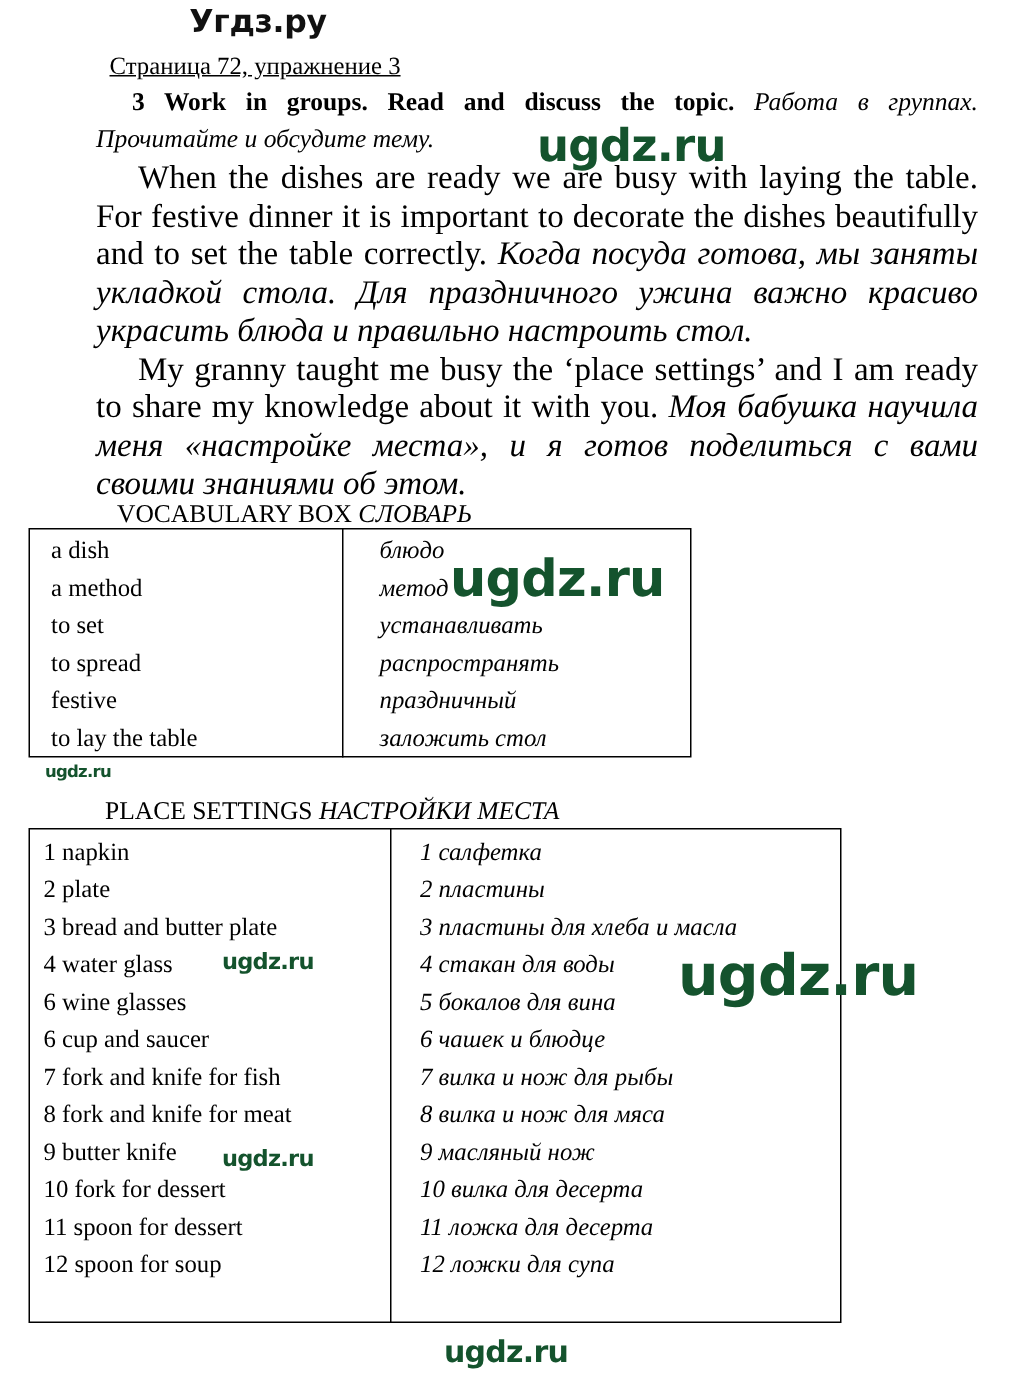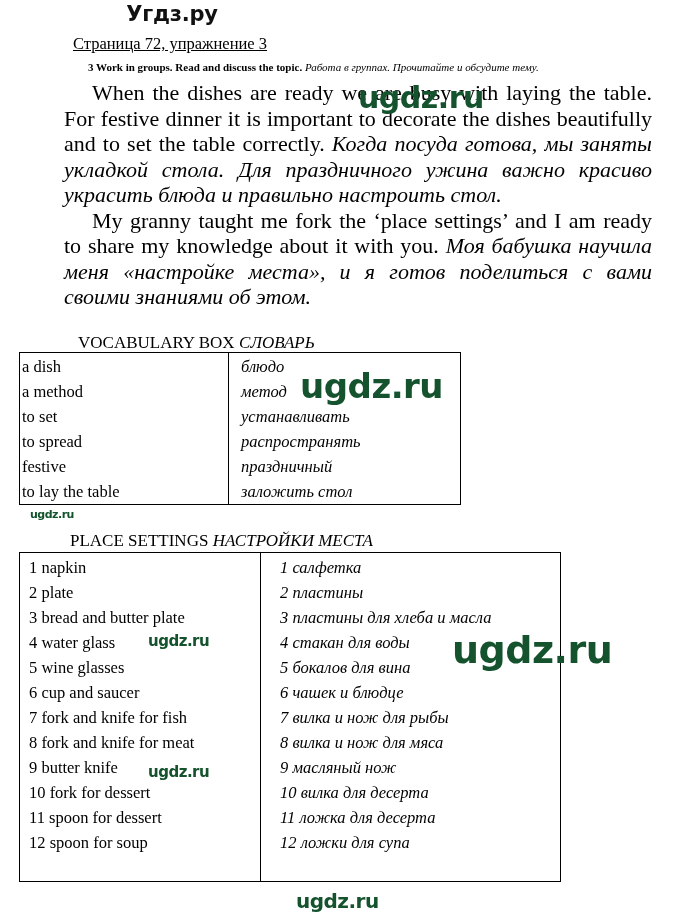--- a/index.html
+++ b/index.html
@@ -39,21 +39,21 @@
 
   
   .content {
     position: absolute;
     left: 64px;
     top: 33px;
     width: 588px;
   }
 
   .exercise-head {
-    font-size: 11px;
+    font-size: 17px;
     line-height: 25px;
     text-align: justify;
     text-indent: 24px;
     margin: 0 0 0 0;
   }
   .exercise-head .ru {
     font-style: italic;
     font-weight: normal;
   }
   .exercise-head .en {
@@ -129,21 +129,21 @@
     position: absolute;
     width: 0;
     border-left: 1.3px solid #000;
     box-sizing: border-box;
     pointer-events: none;
   }
 
   
   #vocab-frame  { left: 19px;  top: 352px; width: 442px; height: 153px; }
   #vocab-div    { left: 228px; top: 352px; height: 153px; }
-  #vocab-table  { left: 12px;  top: 354px; width: 500px; }
+  #vocab-table  { left: 24px;  top: 354px; width: 500px; }
   #vocab-table td.en { width: 209px; }
 
   
   #place-frame  { left: 19px;  top: 552px; width: 542px; height: 330px; }
   #place-div    { left: 260px; top: 552px; height: 330px; }
   #place-table  { left: 19px;  top: 555px; width: 504px; }
   #place-table td.en { width: 241px; }
 
   
   .wm {
@@ -179,21 +179,21 @@
       <span class="en">3 Work in groups. Read and discuss the topic.</span>
       <span class="ru">Работа в группах. Прочитайте и обсудите тему.</span>
     </p>
 
     <p class="para">
       <span>When the dishes are ready we are busy with laying the table. For festive dinner it is important to decorate the dishes beautifully and to set the table correctly.</span>
       <span class="ru">Когда посуда готова, мы заняты укладкой стола. Для праздничного ужина важно красиво украсить блюда и правильно настроить стол.</span>
     </p>
 
     <p class="para">
-      <span>My granny taught me fork the ‘place settings’ and I am ready to share my knowledge about it with you.</span>
+      <span>My granny taught me busy the ‘place settings’ and I am ready to share my knowledge about it with you.</span>
       <span class="ru">Моя бабушка научила меня «настройке места», и я готов поделиться с вами своими знаниями об этом.</span>
     </p>
   </div>
 
   <div class="caption cap-vocab">
     <span>VOCABULARY BOX</span>
     <span class="ru">СЛОВАРЬ</span>
   </div>
 
   <table class="wordbox" id="vocab-table">
@@ -244,21 +244,21 @@
       </tr>
       <tr>
         <td class="en">3 bread and butter plate</td>
         <td class="ru">3 пластины для хлеба и масла</td>
       </tr>
       <tr>
         <td class="en">4 water glass</td>
         <td class="ru">4 стакан для воды</td>
       </tr>
       <tr>
-        <td class="en">5 wine glasses</td>
+        <td class="en">6 wine glasses</td>
         <td class="ru">5 бокалов для вина</td>
       </tr>
       <tr>
         <td class="en">6 cup and saucer</td>
         <td class="ru">6 чашек и блюдце</td>
       </tr>
       <tr>
         <td class="en">7 fork and knife for fish</td>
         <td class="ru">7 вилка и нож для рыбы</td>
       </tr>

